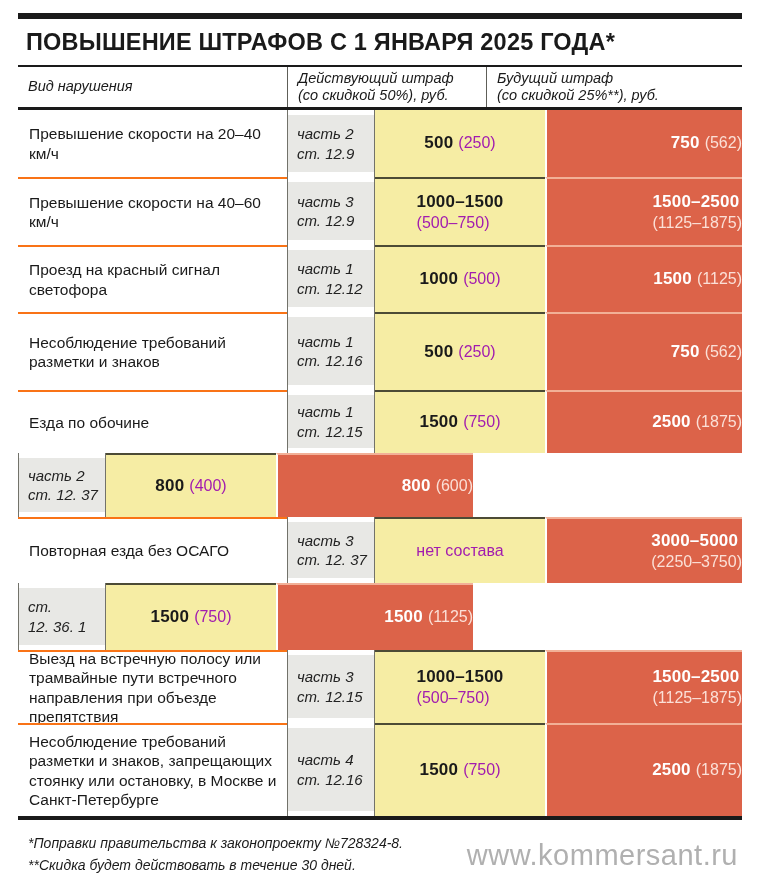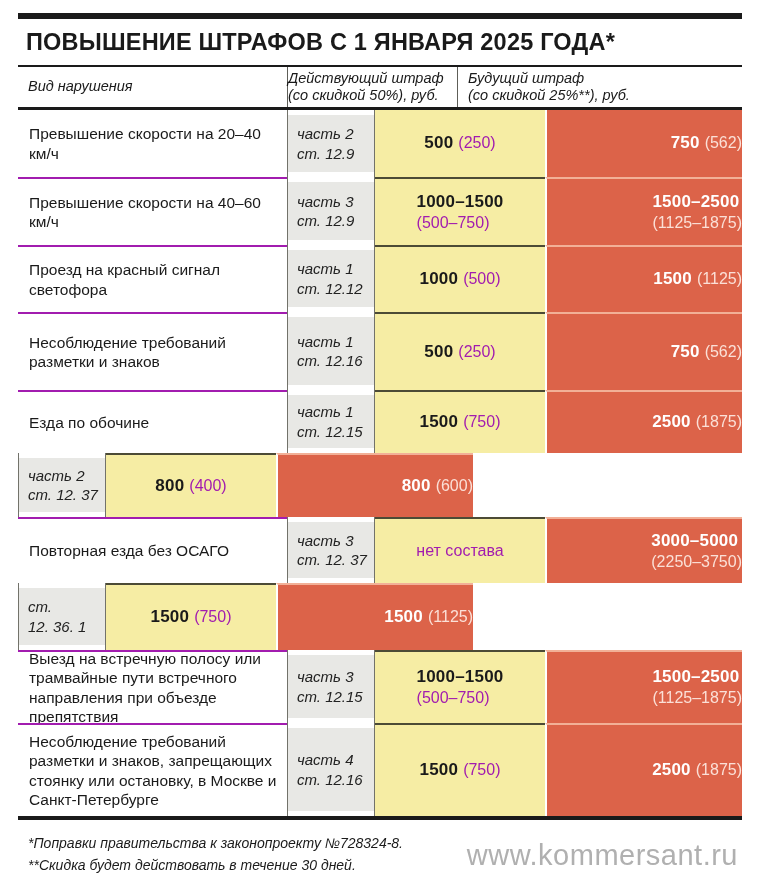--- a/index.html
+++ b/index.html
@@ -22,39 +22,39 @@
     border-bottom:3px solid var(--rule,#1a1a1a);
   }
   .th{
     font-style:italic;font-size:14.5px;line-height:1.2;
     display:flex;flex-direction:column;justify-content:center;
     box-sizing:border-box;
   }
   .w1{width:269px;} .w2{width:88px;} .w3{width:170px;} .w4{width:197px;}
   .th.w1{padding-left:10px;}
   .th.w2{border-left:1px solid #5e5e58;padding-left:9px;}
-  .th.w3{border-left:1px solid #5e5e58;}
-  .th.w4{border-left:1px solid #5e5e58;padding-left:10px;}
+  .th.w3{border-left:1px solid #5e5e58;padding-left:10px;}
+  .th.w4{border-left:1px solid #5e5e58;padding-left:10px;margin-left:29px;}
   .row{display:flex;box-sizing:border-box;}
   .row:nth-child(1){height:67px;}
   .row:nth-child(2){height:68px;}
   .row:nth-child(3){height:67px;}
   .row:nth-child(4){height:78px;}
   .row:nth-child(5){height:63px;}
   .row:nth-child(6){height:64px;}
   .row:nth-child(7){height:66px;}
   .row:nth-child(8){height:67px;}
   .row:nth-child(9){height:73px;}
   .row:nth-child(10){height:93px;}
   .cell{box-sizing:border-box;}
   .c-violation{
     width:269px;display:flex;align-items:center;
     padding:6px 10px 6px 11px;font-size:15.5px;line-height:1.25;
   }
-  .row:not(:first-child) .c-violation{border-top:2px solid #a21caf;}
+  .row:not(:first-child) .c-violation{border-top:2px solid #f97316;}
   .c-article{
     width:88px;display:flex;padding:5px 0;
     border-left:1px solid #72726a;border-right:1px solid #72726a;
   }
   .article-box{
     flex:1;background:var(--article-bg,#e8e8e5);
     display:flex;flex-direction:column;justify-content:center;
     padding-left:9px;font-style:italic;font-size:15px;line-height:1.3;
     color:#222;
   }

